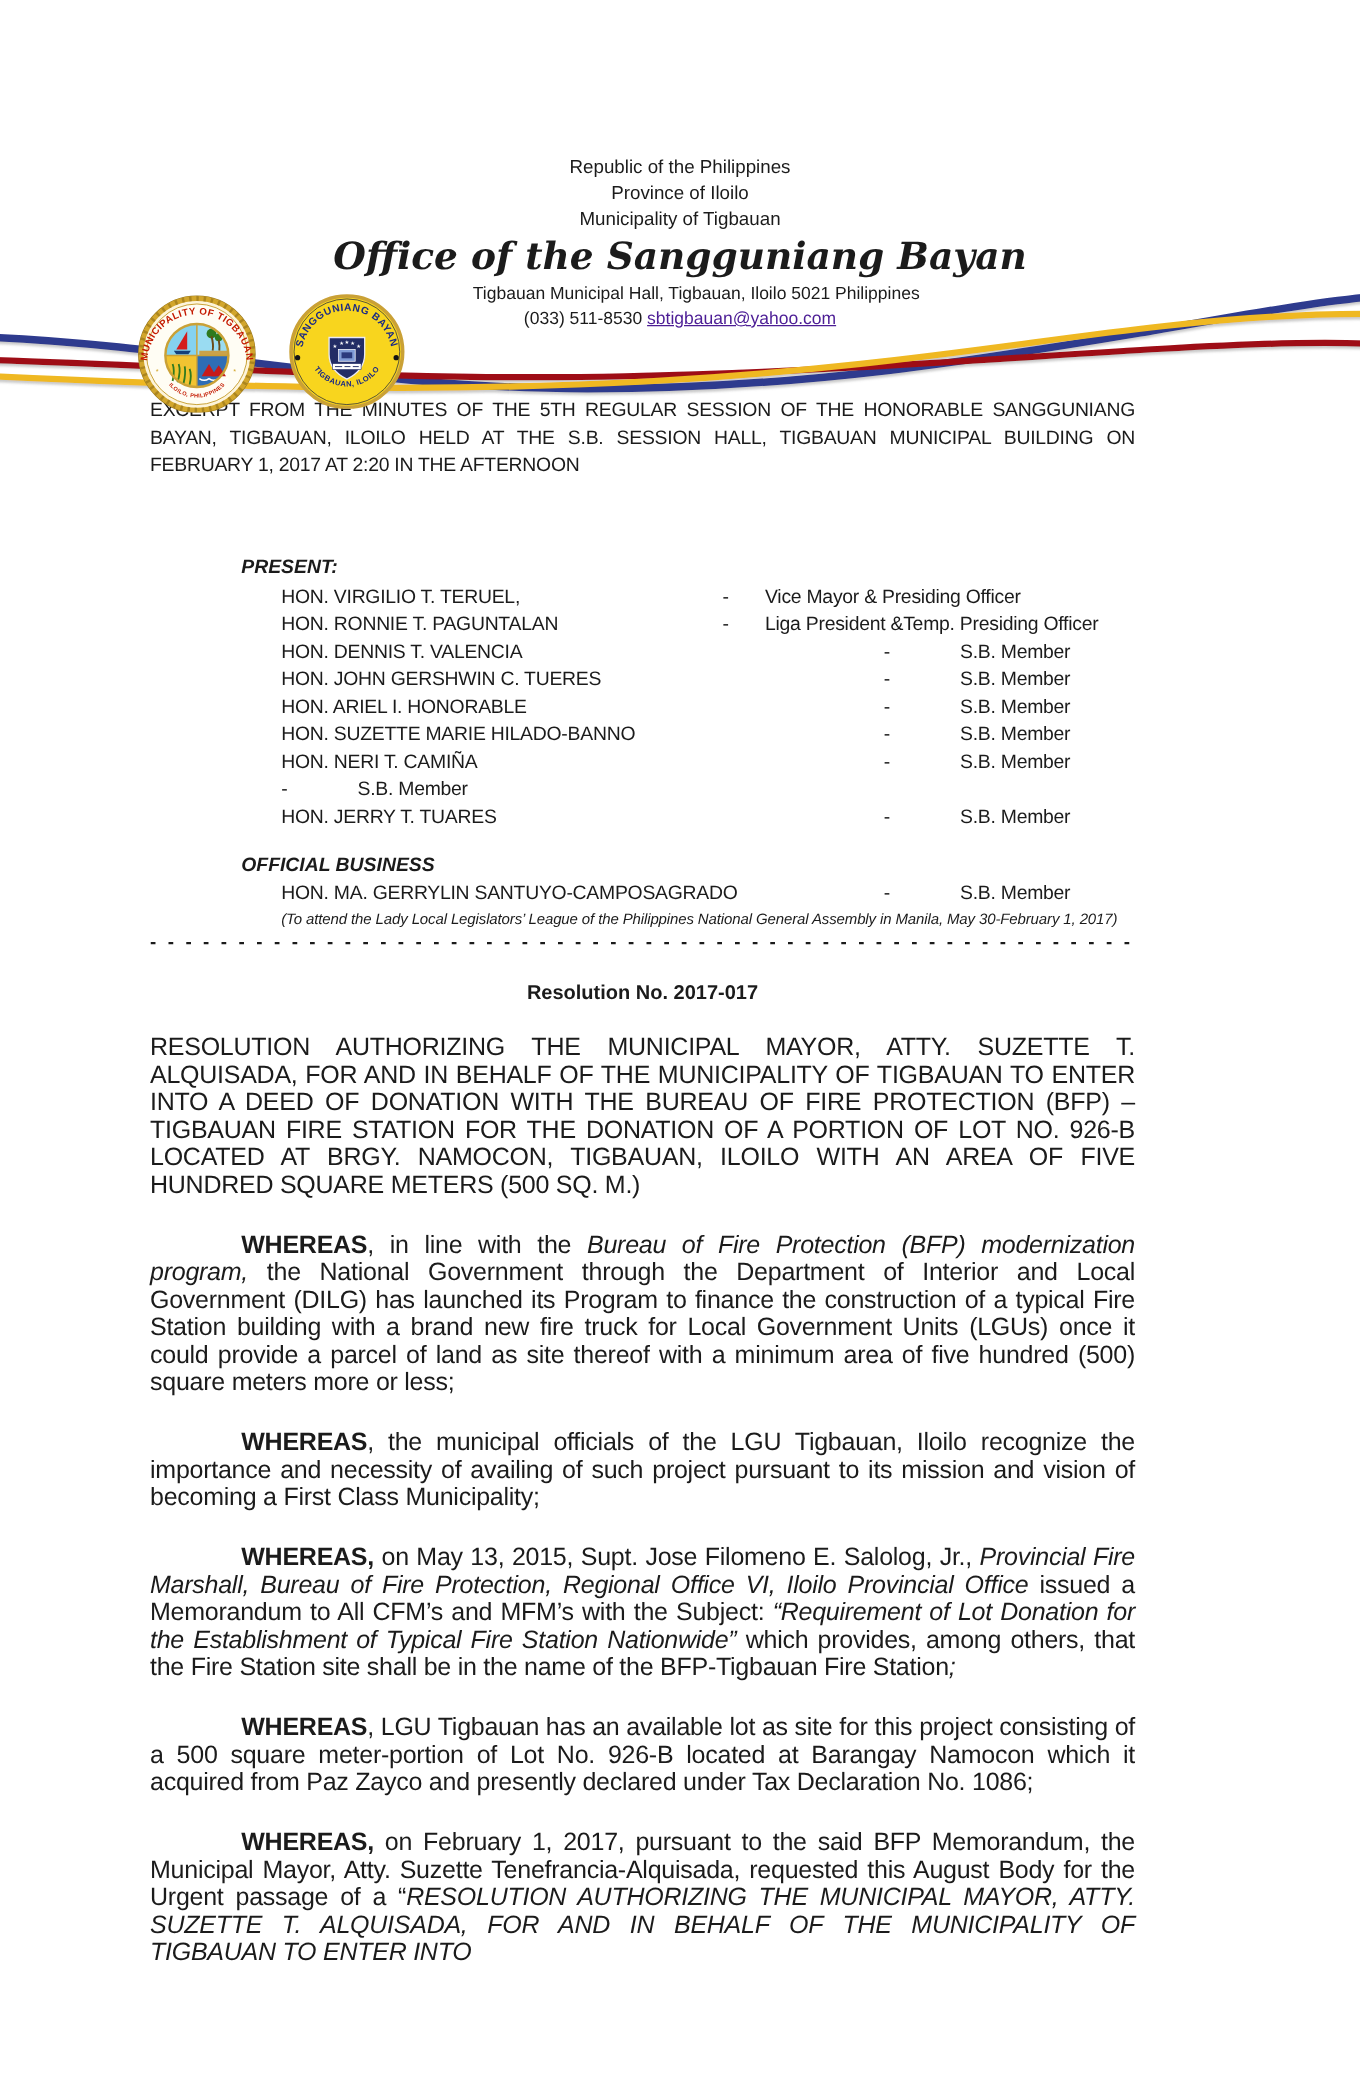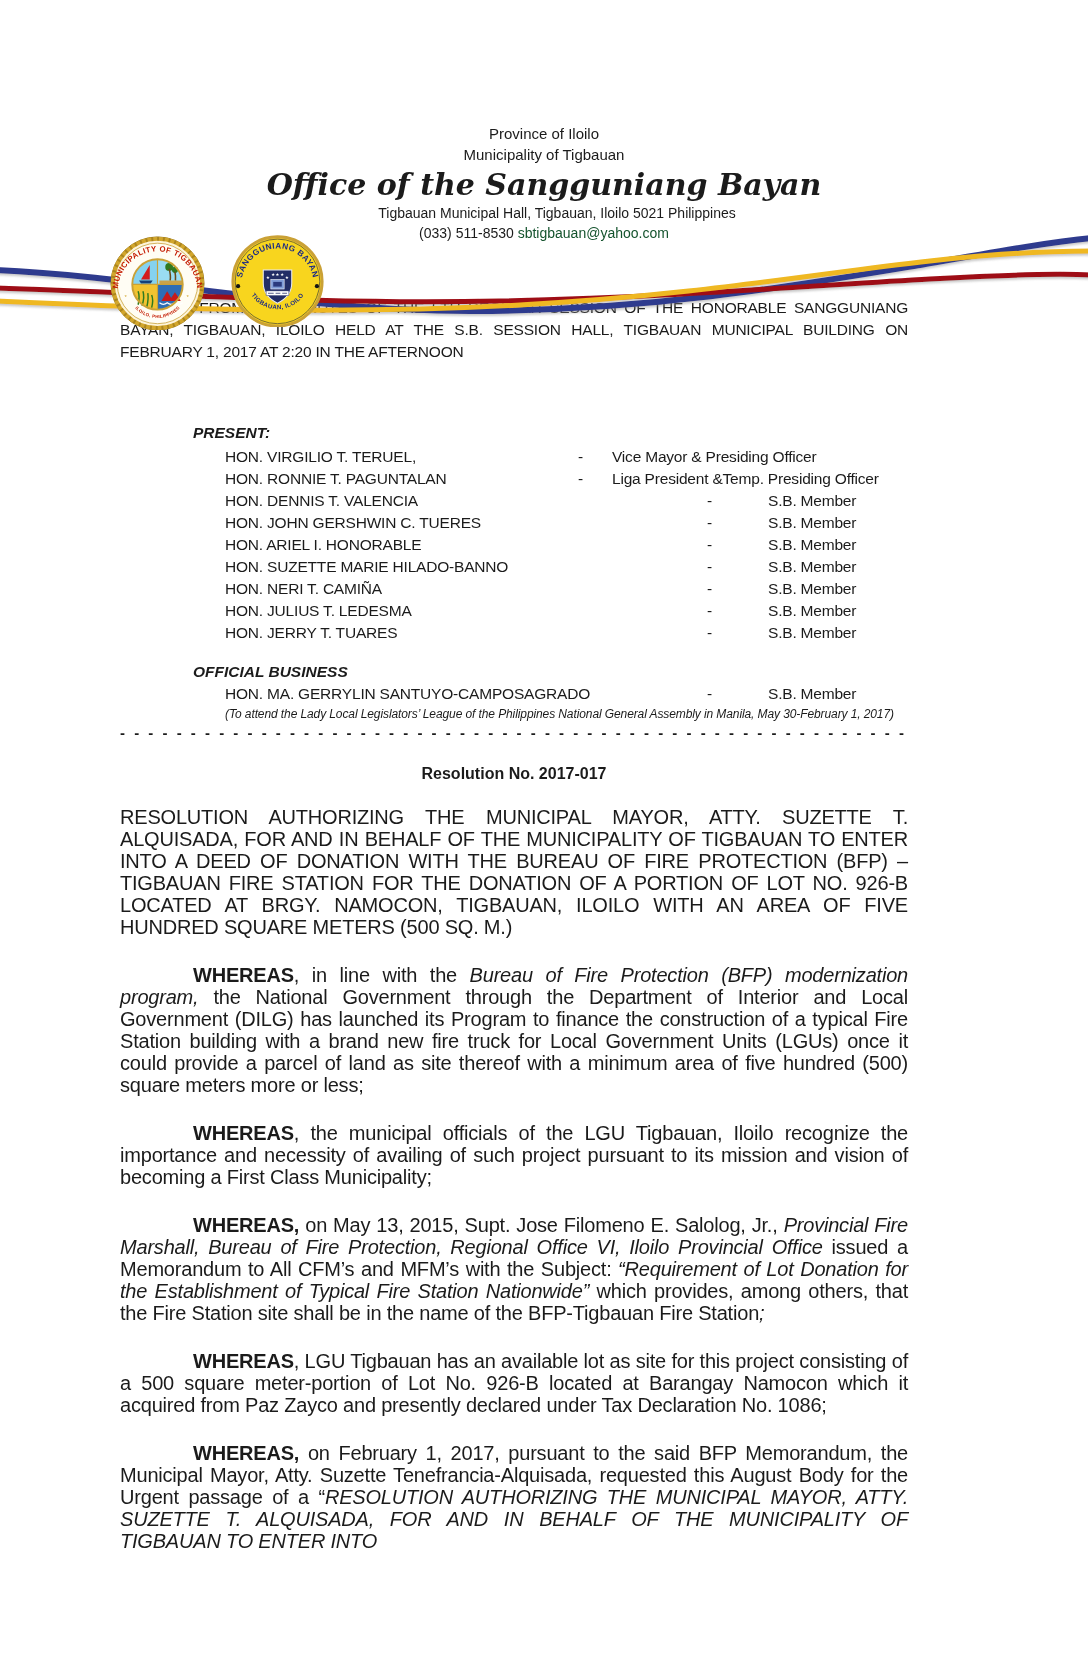--- a/index.html
+++ b/index.html
@@ -14,21 +14,21 @@
   
   .header-text{padding-top:123px;text-align:center;}
   .hdr-line{font-size:15px;line-height:21px;}
   .office-title{
     font-family:"DejaVu Serif",serif;
     font-style:italic;font-weight:bold;
     font-size:30px;line-height:36px;margin-top:2px;
   }
   .addr-line{font-size:14px;line-height:20px;padding-left:26px;}
   .phone-line{font-size:14px;line-height:20px;}
-  .email-link{color:#14532d;cursor:pointer;}
+  .email-link{color:#4c1d95;text-decoration:underline;cursor:pointer;}
   
   .ribbons{position:absolute;left:0;top:225px;width:1088px;height:105px;}
   .seal{position:absolute;}
   .seal-left{left:109px;top:233px;width:97px;height:97px;}
   .seal-right{left:230px;top:232px;width:95px;height:95px;}
   
   .content{margin:54px 180px 0 120px;}
   .excerpt{
     text-align:justify;font-size:15.5px;line-height:22px;letter-spacing:-0.2px;
   }
@@ -153,20 +153,21 @@
     <circle cx="91.5" cy="57" r="2.2" fill="#151515"></circle>
     <text class="seal-text-navy" font-size="8.6" letter-spacing="0.5">
       <textPath href="#rsTop" startOffset="50%" text-anchor="middle">SANGGUNIANG BAYAN</textPath>
     </text>
     <text class="seal-text-navy" font-size="6.4" letter-spacing="0.4">
       <textPath href="#rsBot" startOffset="50%" text-anchor="middle">TIGBAUAN, ILOILO</textPath>
     </text>
   </svg>
 
   <div class="header-text">
+    <div class="hdr-line">Republic of the Philippines</div>
     <div class="hdr-line">Province of Iloilo</div>
     <div class="hdr-line">Municipality of Tigbauan</div>
     <div class="office-title">Office of the Sangguniang Bayan</div>
     <div class="addr-line">Tigbauan Municipal Hall, Tigbauan, Iloilo 5021 Philippines</div>
     <div class="phone-line">
       <span>(033) 511-8530</span>
       <a class="email-link">sbtigbauan@yahoo.com</a>
     </div>
   </div>
 
@@ -204,21 +205,20 @@
           <span class="name">HON. SUZETTE MARIE HILADO-BANNO</span>
           <span class="dash">-</span>
           <span class="title">S.B. Member</span>
         </div>
         <div class="attendee-row wide">
           <span class="name">HON. NERI T. CAMIÑA</span>
           <span class="dash">-</span>
           <span class="title">S.B. Member</span>
         </div>
         <div class="attendee-row wide">
-          <span class="name">HON. JULIUS T. LEDESMA</span>
           <span class="dash">-</span>
           <span class="title">S.B. Member</span>
         </div>
         <div class="attendee-row wide">
           <span class="name">HON. JERRY T. TUARES</span>
           <span class="dash">-</span>
           <span class="title">S.B. Member</span>
         </div>
       </div>
 

